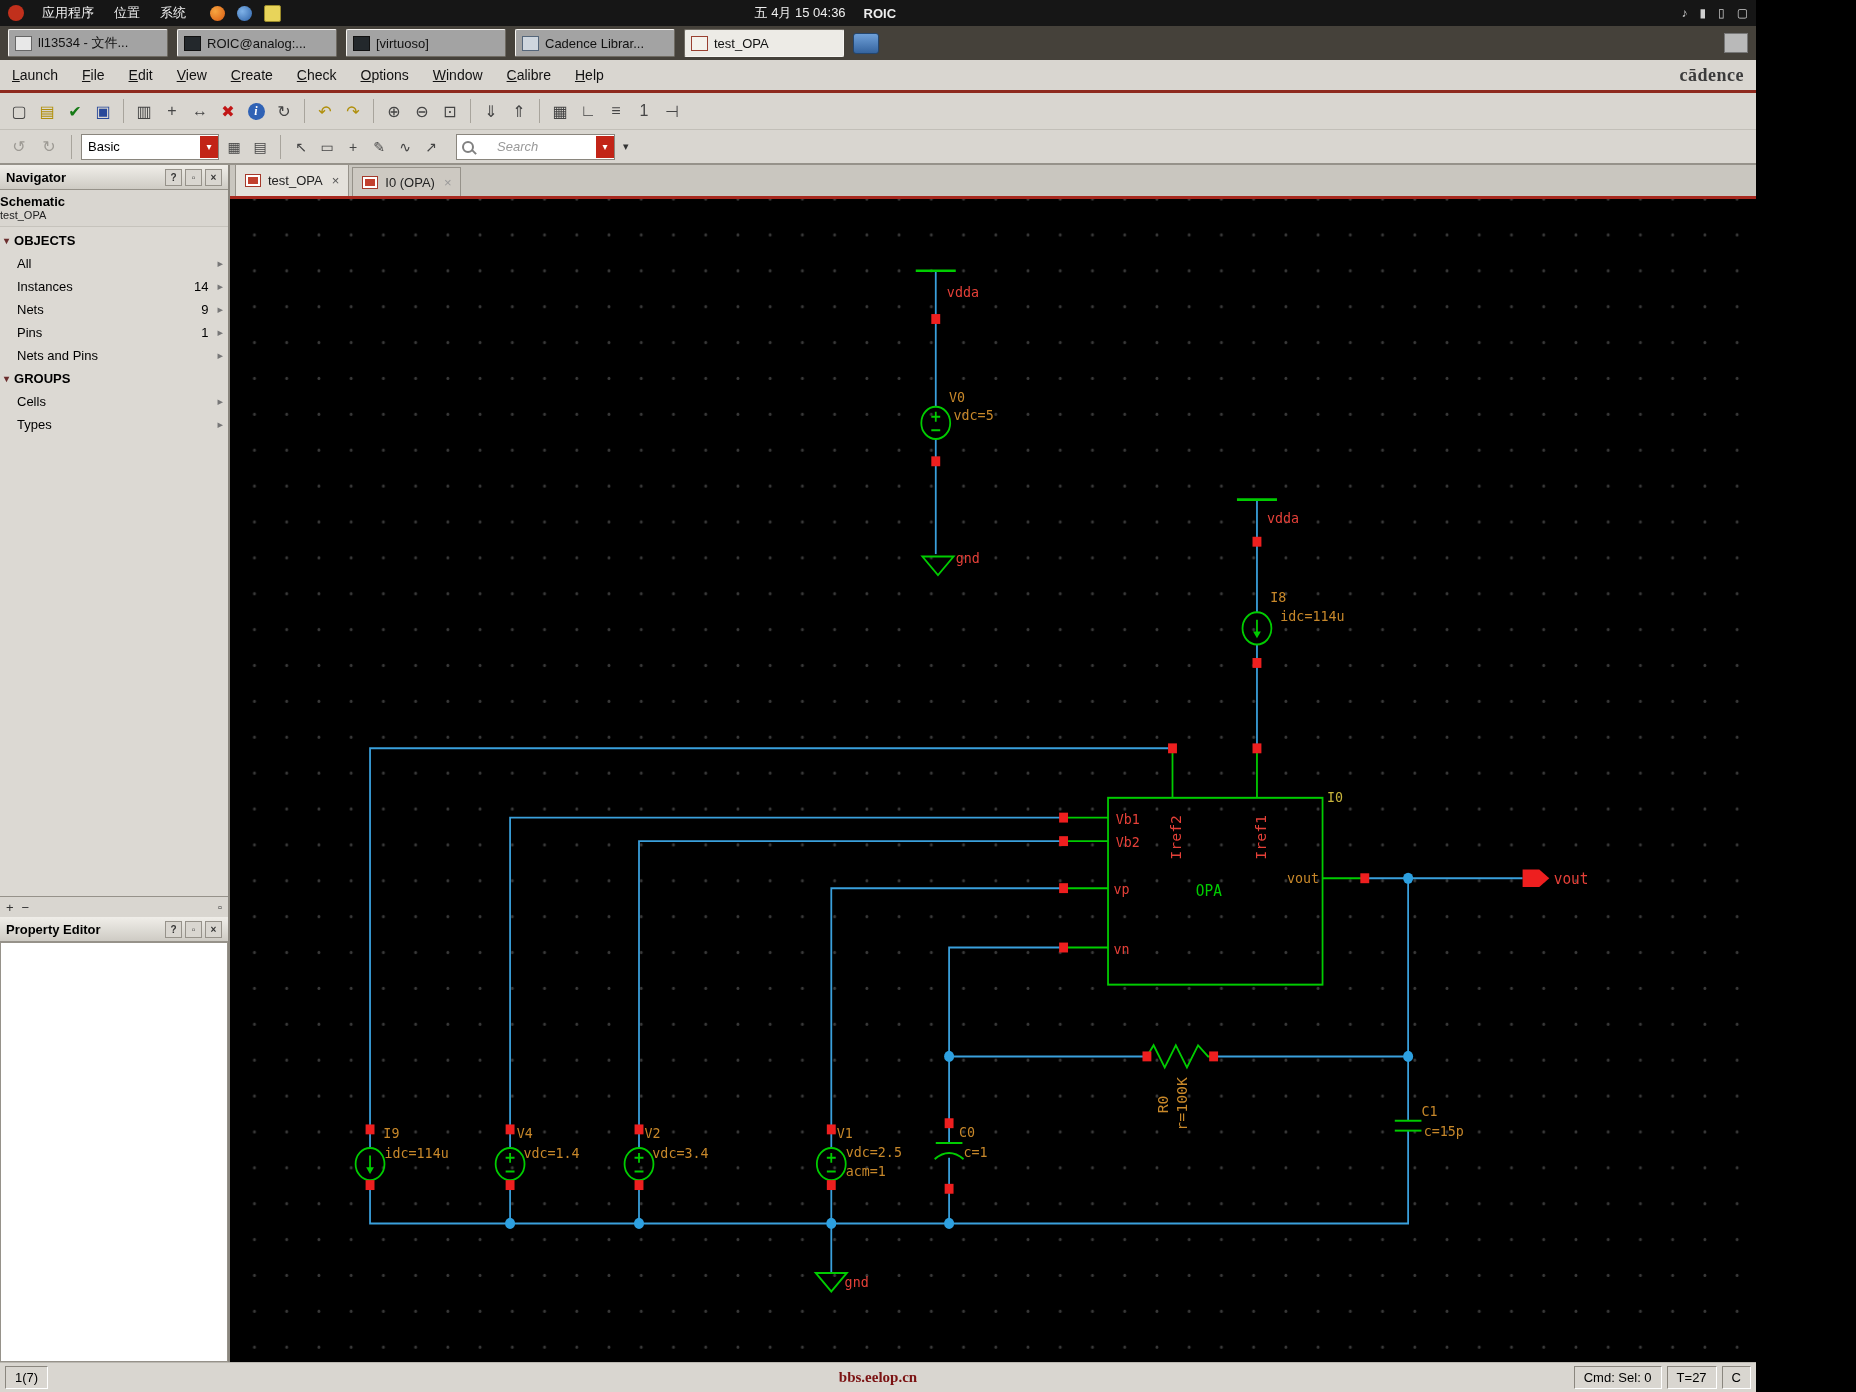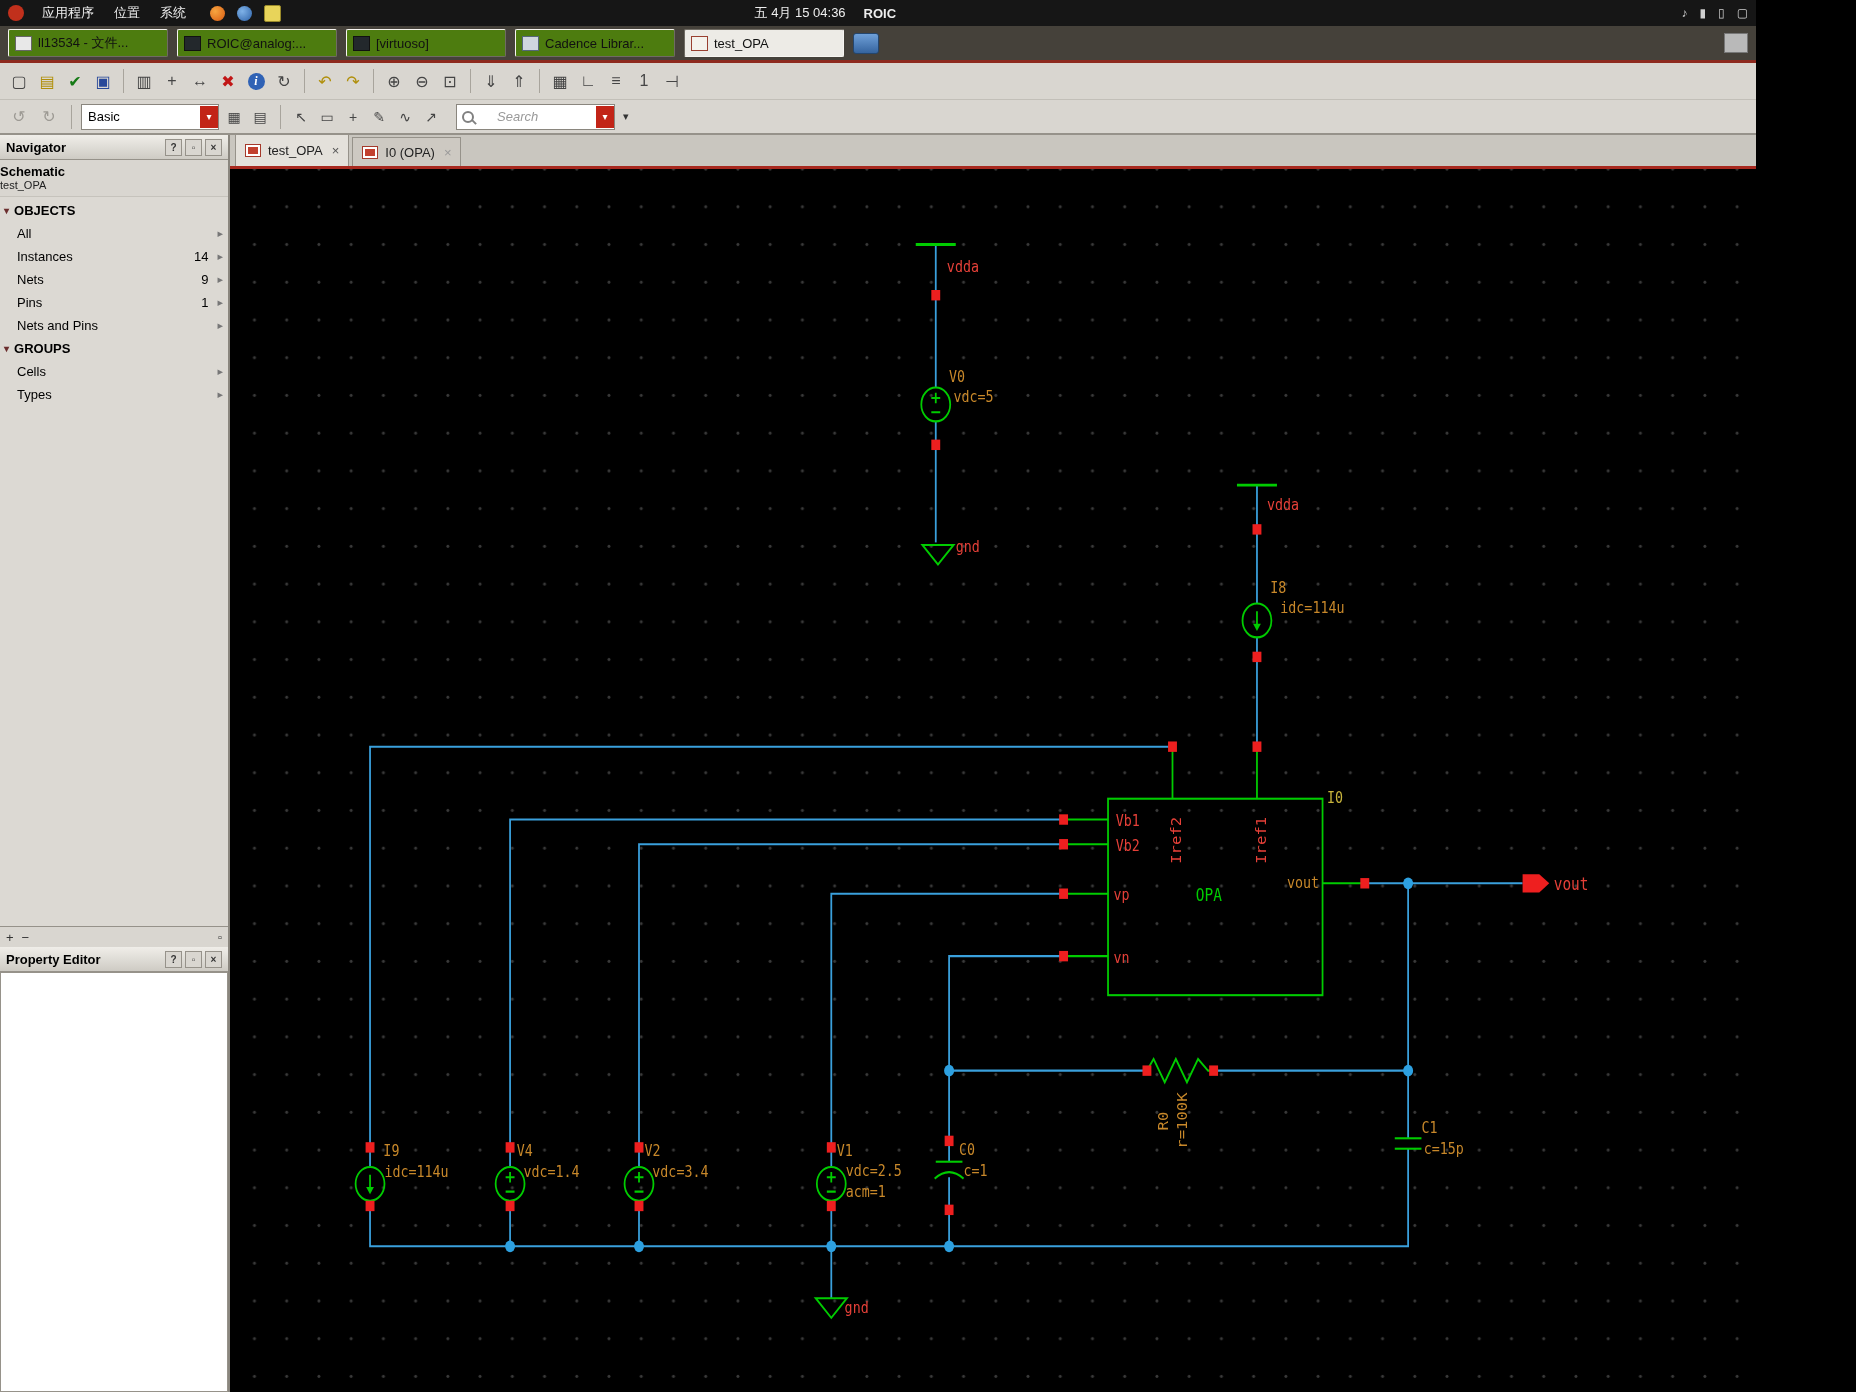--- a/index.html
+++ b/index.html
@@ -17,21 +17,21 @@
   .l-ico{width:15px;height:15px;border-radius:50%;flex:none}
   .l-firefox{background:radial-gradient(circle at 35% 35%,#f7a540,#d95b12)}
   .l-blue{background:radial-gradient(circle at 35% 35%,#7fb2e8,#2d62a8)}
   .l-notes{border-radius:2px;background:#e8d45a;border:1px solid #9a8a2a}
   .db-center{position:absolute;left:47%;transform:translateX(-50%);display:flex;gap:18px;align-items:center}
   .db-host{font-weight:bold}
   .db-right{margin-left:auto;display:flex;gap:12px;color:#cfcfcf;font-size:12px;align-items:center}
 
   
   .taskbar{height:34px;background:#45413a;display:flex;align-items:center;padding:0 8px;gap:9px;flex:none}
-  .task-btn{width:146px;height:26px;background:#4d7c0f;border:1px solid;
+  .task-btn{width:146px;height:26px;background:#a3a3a3;border:1px solid;
             border-color:#f7f5f1 #6f6b63 #6f6b63 #f7f5f1;border-radius:2px;
             display:flex;align-items:center;gap:6px;padding:0 6px;font-size:13px;color:#111;
             overflow:hidden;white-space:nowrap}
   .task-btn.active{background:#edebe6;border-color:#6f6b63 #f7f5f1 #f7f5f1 #6f6b63}
   .tb-ico{width:15px;height:13px;flex:none;border:1px solid #666;background:#e8e8e8}
   .tb-ico.term{background:#23282c;border-color:#111}
   .tb-ico.lib{background:#cfd6de;border-color:#55667a}
   .tb-ico.sch{background:#f4f2ec;border-color:#9a4030}
   .places-ico{width:24px;height:19px;background:linear-gradient(#6fa0d8,#35649f);
               border:1px solid #24466e;border-radius:3px;flex:none}
@@ -193,20 +193,33 @@
       <span class="tb-ico sch"></span>
       <span>test_OPA</span>
     </div>
     <span class="places-ico"></span>
     <span class="task-right">
       <span class="shot-ico"></span>
     </span>
   </div>
 
 
+  <div class="menubar">
+    <span class="menu-item">Launch</span>
+    <span class="menu-item">File</span>
+    <span class="menu-item">Edit</span>
+    <span class="menu-item">View</span>
+    <span class="menu-item">Create</span>
+    <span class="menu-item">Check</span>
+    <span class="menu-item">Options</span>
+    <span class="menu-item">Window</span>
+    <span class="menu-item">Calibre</span>
+    <span class="menu-item">Help</span>
+    <span class="brand">cādence</span>
+  </div>
   <div class="redline"></div>
 
   <div class="toolbar toolbar1">
     <span class="tbi">▢</span>
     <span class="tbi c-yel">▤</span>
     <span class="tbi c-green">✔</span>
     <span class="tbi c-blue">▣</span>
     <span class="tsep"></span>
     <span class="tbi">▥</span>
     <span class="tbi">+</span>
@@ -519,14 +532,23 @@
             <circle class="jd" cx="563" cy="1016" r="4.5"></circle>
             <circle class="jd" cx="736" cy="1016" r="4.5"></circle>
             <circle class="jd" cx="842" cy="1016" r="4.5"></circle>
           </g>
         </svg>
       </div>
     </div>
   </div>
 
 
+  <div class="bottombar">
+    <span class="bb-box">1(7)</span>
+    <span class="watermark">bbs.eelop.cn</span>
+    <span class="bb-right">
+      <span class="bb-box">Cmd: Sel: 0</span>
+      <span class="bb-box">T=27</span>
+      <span class="bb-box">C</span>
+    </span>
+  </div>
 
 </div>
 
 </body></html>

